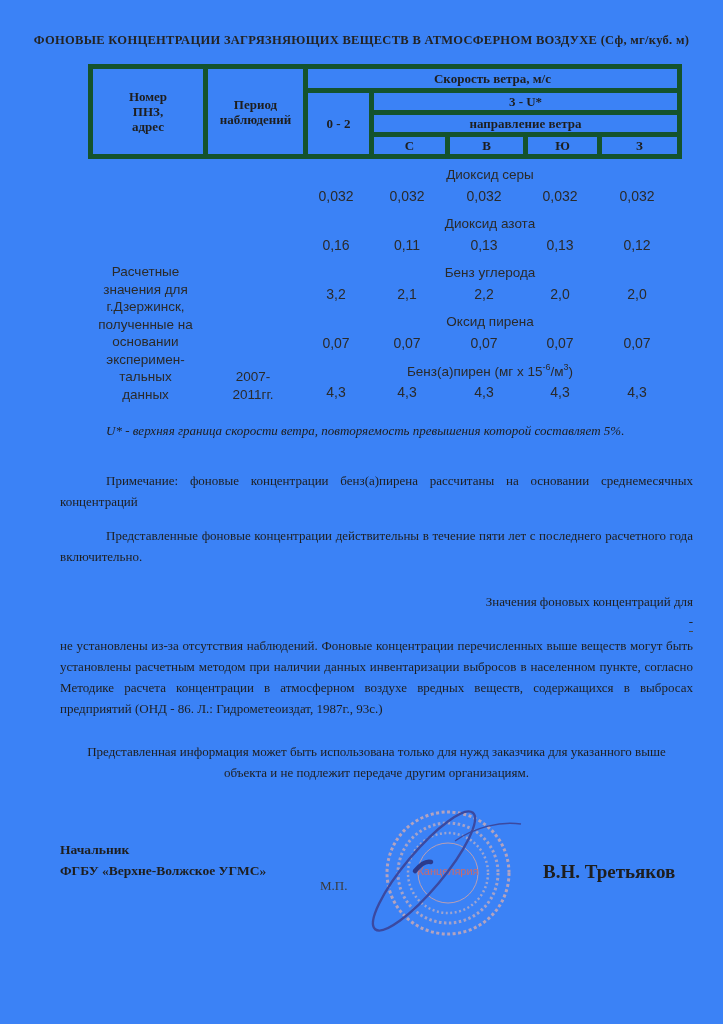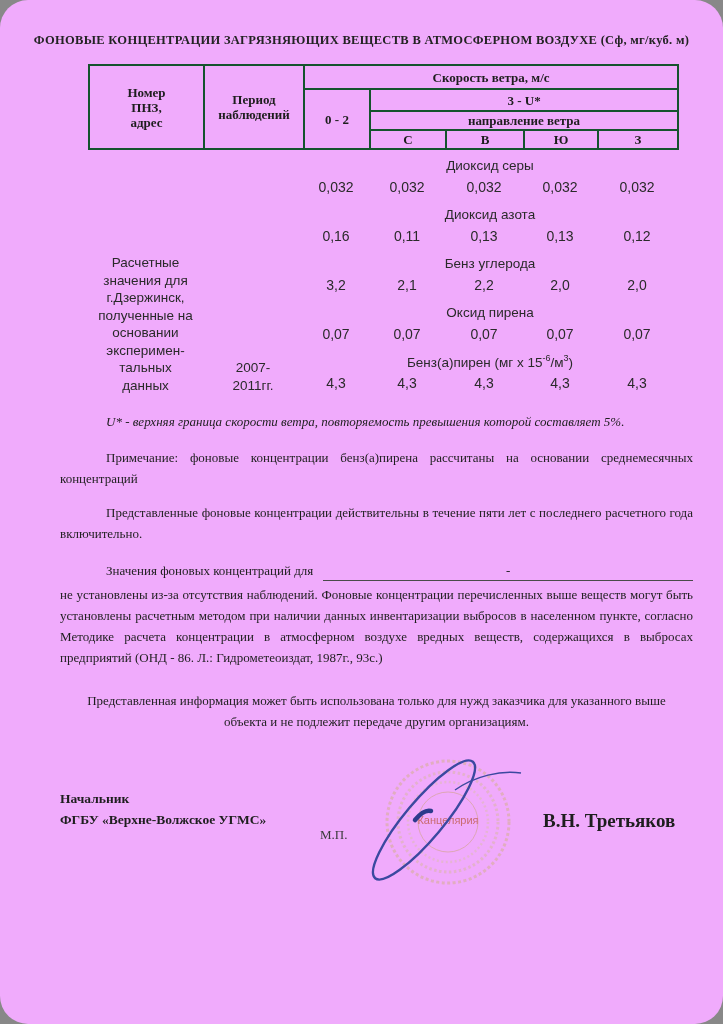--- a/index.html
+++ b/index.html
@@ -1,45 +1,45 @@
 <!DOCTYPE html>
 <html><head>
 <meta charset="utf-8">
 <style>
   * { margin:0; padding:0; box-sizing:border-box; }
   html,body { background:#888; }
   .page {
-    width:723px; height:1024px; background:#f0abfc; margin:0 auto;
+    width:723px; height:1024px; background:#3b82f6; margin:0 auto;
     font-family:"Liberation Serif", serif; color:#1e1e1e;
-    position:relative; overflow:hidden;border-radius:28px;
+    position:relative; overflow:hidden;
   }
   .title {
     margin-top:33px; text-align:center; font-weight:bold;
     font-size:12.5px; letter-spacing:0.3px; color:#232323;
   }
   .table-wrap { margin:16px 0 0 88px; width:589px; }
   table { border-collapse:collapse; table-layout:fixed; width:589px; }
   table.hdr td {
-    border:2px solid #14532d; text-align:center; vertical-align:middle;
+    border:5px solid #14532d; text-align:center; vertical-align:middle;
     font-weight:bold; font-size:13px; padding:1px 2px; line-height:15px;
   }
   .pre { white-space:pre-line; }
   table.body-grid { font-family:"Liberation Sans", sans-serif; font-size:13.5px; color:#2a2a2a; }
   table.body-grid td { text-align:center; padding:0 2px; }
   td.cell-station, td.cell-period { vertical-align:top; padding-top:8px; line-height:17.5px; }
   tr.subrow td { height:24px; vertical-align:bottom; padding-bottom:1px; }
   tr.valrow td { height:25px; vertical-align:middle; font-size:14px; }
   sup { font-size:9px; }
   .paras { padding:0 30px 0 60px; }
   .para { text-align:justify; font-size:13px; line-height:21px; }
   .ind { text-indent:46px; }
   .u-note { margin-top:16px;font-style:italic; }
-  .note1 { margin-top:15px; }
+  .note1 { margin-top:29px; }
   .note2 { margin-top:13px; }
-  .lead-row { margin-top:16px; display:flex; align-items:flex-end; }
+  .lead-row { margin-top:24px; display:flex; align-items:flex-end;flex-direction:column; }
   .lead-row .lead { text-indent:46px; white-space:nowrap; }
   .blank {
     flex:1; margin-left:10px; border-bottom:1.3px solid #4a4a4a;
     text-align:center; line-height:19px; font-size:13px;
   }
   .note3 { margin-top:3px; }
   .note4 { margin-top:22px; text-align:center; max-width:600px; margin-left:auto; margin-right:auto; }
   .sig-area { position:relative; height:230px; margin-top:18px; }
   .sig-left { position:absolute; left:60px; top:38px; font-weight:bold; font-size:13.5px; line-height:21px; }
   .mp { position:absolute; left:320px; top:77px; font-size:13px; color:#3a3a3a; }

